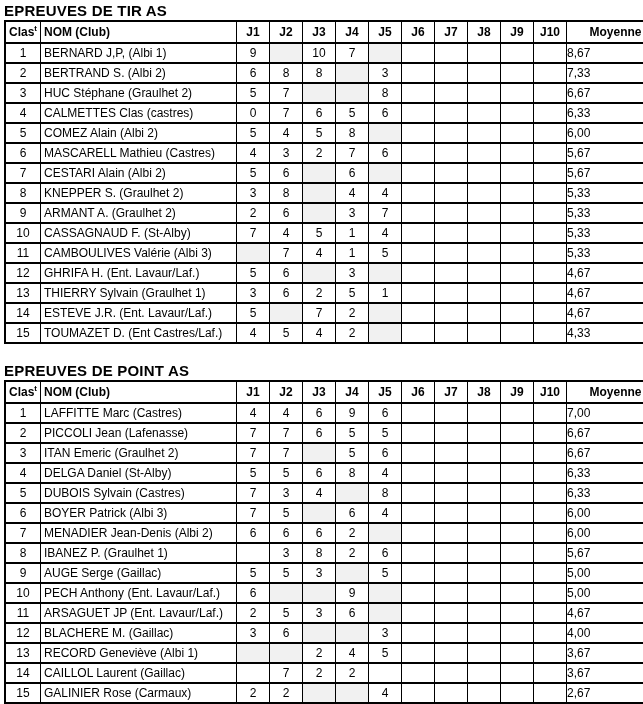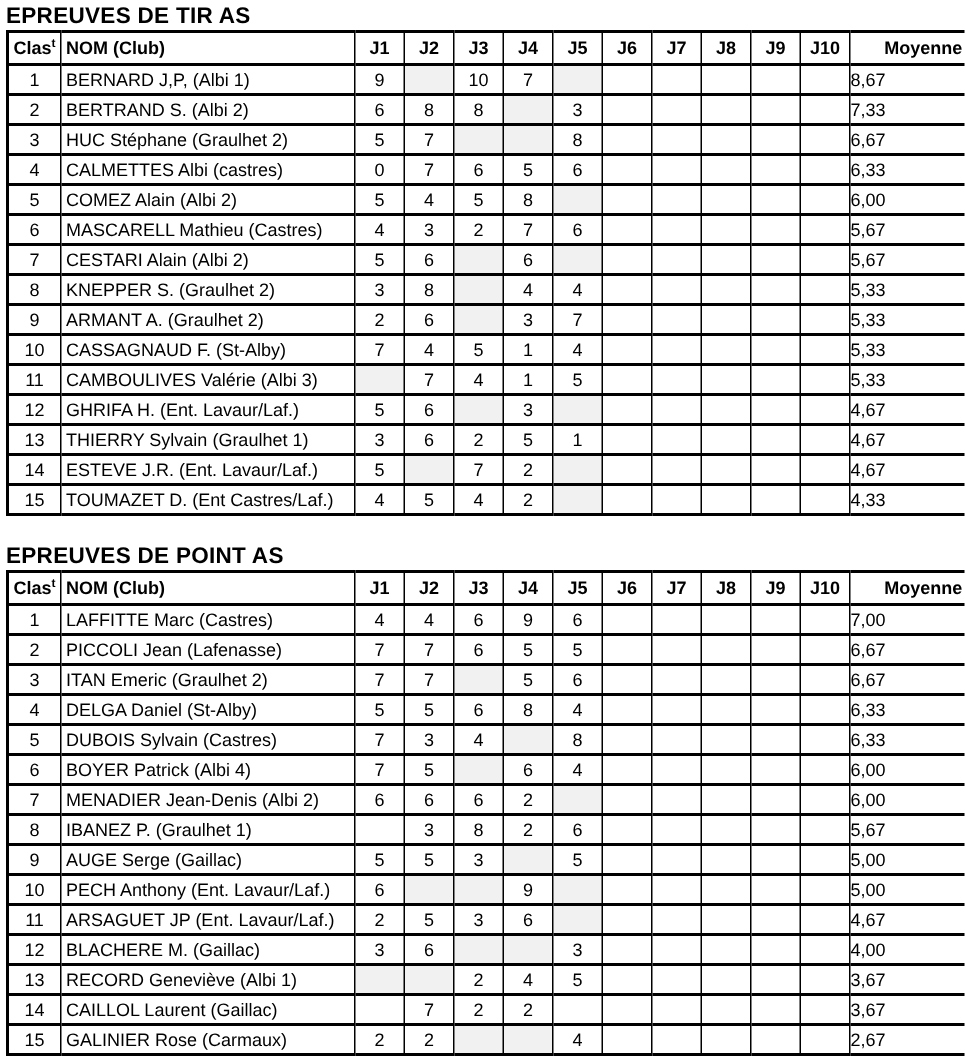--- a/index.html
+++ b/index.html
@@ -137,21 +137,21 @@
             <td>8</td>
             <td></td>
             <td></td>
             <td></td>
             <td></td>
             <td></td>
             <td class="right">6,67</td>
           </tr>
           <tr>
             <td>4</td>
-            <td class="left">CALMETTES Albi (castres)</td>
+            <td class="left">CALMETTES Clas (castres)</td>
             <td>0</td>
             <td>7</td>
             <td>6</td>
             <td>5</td>
             <td>6</td>
             <td></td>
             <td></td>
             <td></td>
             <td></td>
             <td></td>
@@ -417,21 +417,21 @@
             <td>8</td>
             <td></td>
             <td></td>
             <td></td>
             <td></td>
             <td></td>
             <td class="right">6,33</td>
           </tr>
           <tr>
             <td>6</td>
-            <td class="left">BOYER Patrick (Albi 4)</td>
+            <td class="left">BOYER Patrick (Albi 3)</td>
             <td>7</td>
             <td>5</td>
             <td class="shaded"></td>
             <td>6</td>
             <td>4</td>
             <td></td>
             <td></td>
             <td></td>
             <td></td>
             <td></td>

